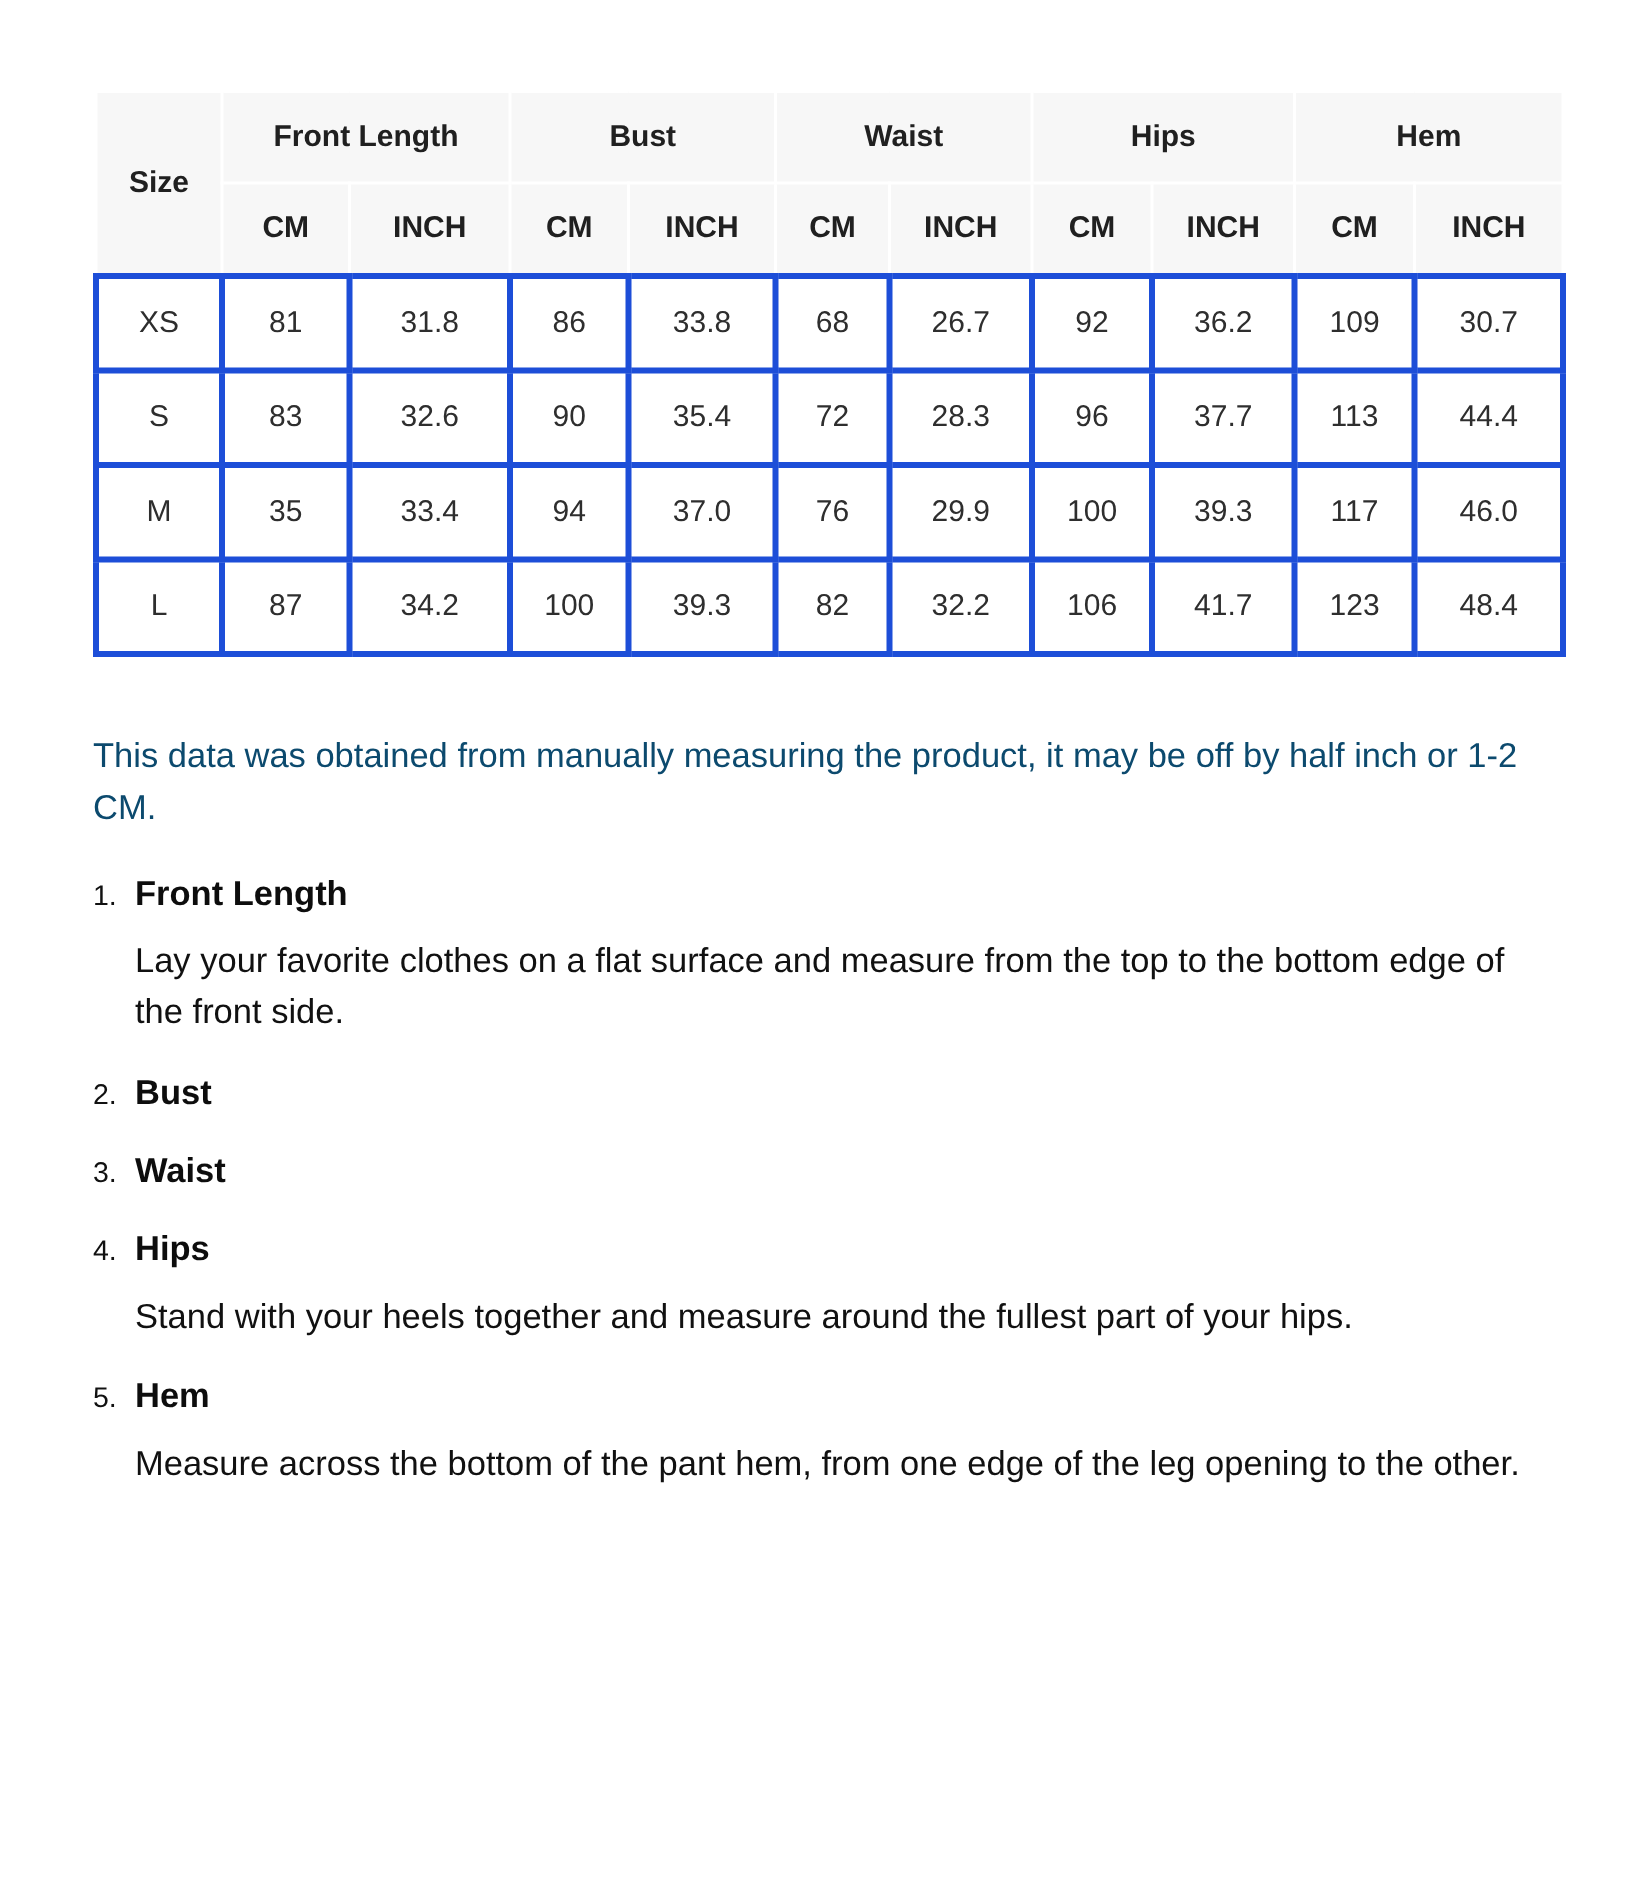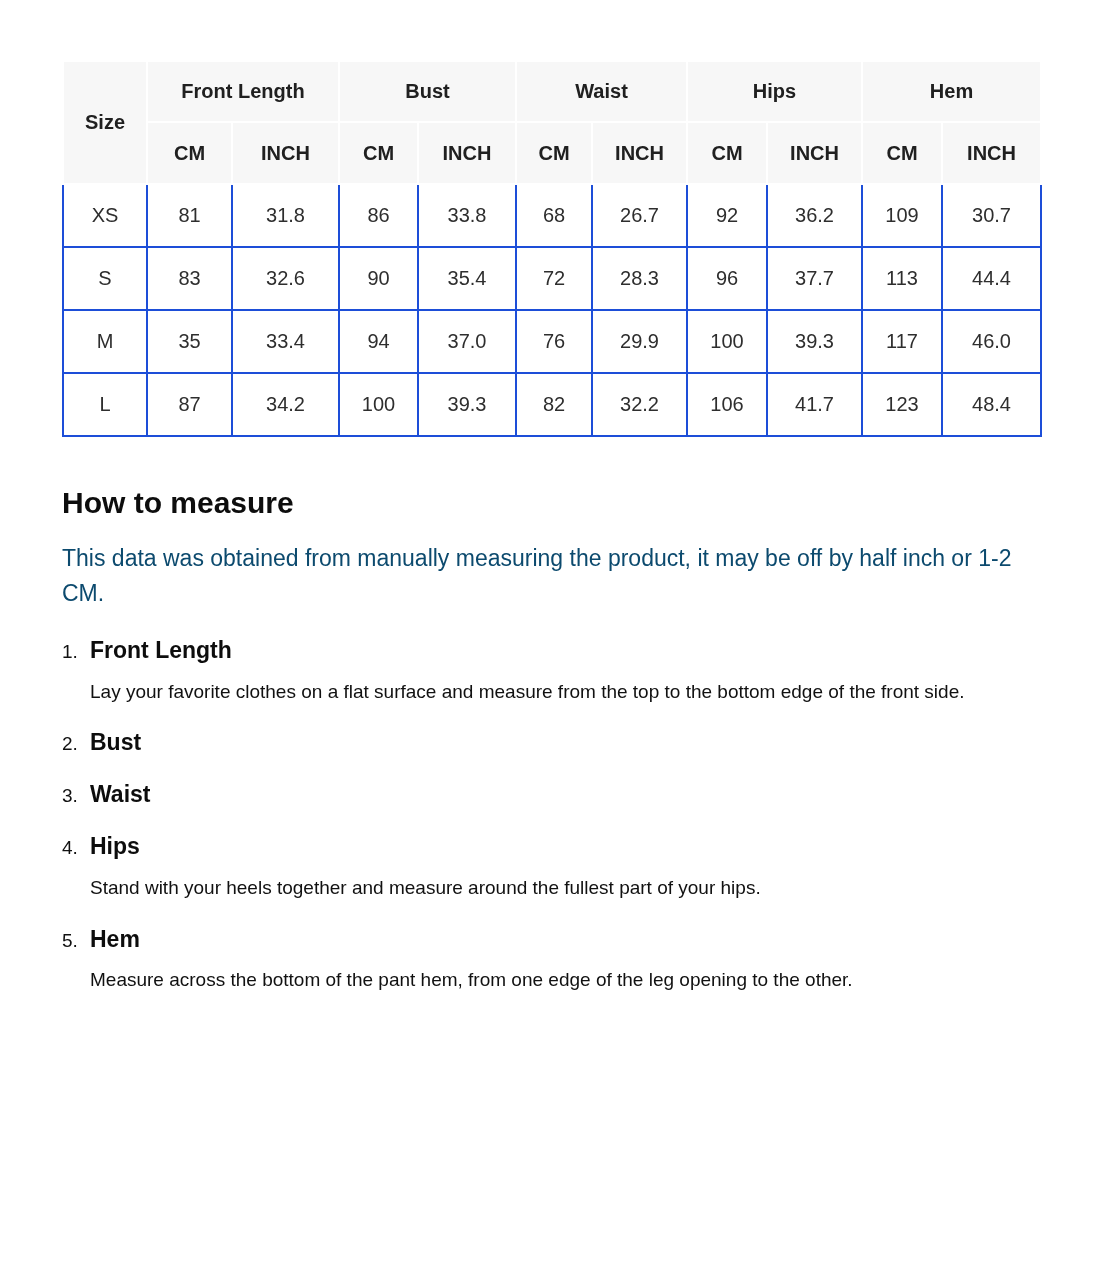--- a/index.html
+++ b/index.html
@@ -28,21 +28,21 @@
     border: 2px solid #ffffff;
     font-weight: bold;
     color: #202020;
     text-align: center;
     vertical-align: middle;
     height: 61px;
     padding: 0 4px;
   }
   table.size-chart td {
     background: #ffffff;
-    border: 2px solid #1d4ed8;
+    border: 4px solid #1d4ed8;
     color: #2e2e2e;
     text-align: center;
     vertical-align: middle;
     height: 63px;
     padding: 0 4px;
   }
   table.size-chart tr.unit-row th { height: 62px; }
 
   
   .howto {
@@ -76,21 +76,21 @@
     width: 28px;
     flex: 0 0 28px;
   }
   .step-title {
     font-size: 23px;
     font-weight: bold;
     color: #0d0d0d;
     line-height: 1.3;
   }
   .step-desc {
-    font-size: 19px;
+    font-size: 23px;
     line-height: 1.5;
     color: #111111;
     margin: 0 0 0 28px;
     max-width: 950px;
   }
 </style>
 </head>
 <body>
 
 <div class="page">
@@ -181,21 +181,20 @@
         <td>32.2</td>
         <td>106</td>
         <td>41.7</td>
         <td>123</td>
         <td>48.4</td>
       </tr>
     </tbody>
   </table>
 
   <div class="howto">
-    <h2 class="howto-title">How to measure</h2>
     <p class="howto-intro">This data was obtained from manually measuring the product, it may be off by half inch or 1-2 CM.</p>
 
     <ol class="steps">
       <li class="step">
         <div class="step-head">
           <span class="step-number">1.</span>
           <span class="step-title">Front Length</span>
         </div>
         <p class="step-desc">Lay your favorite clothes on a flat surface and measure from the top to the bottom edge of the front side.</p>
       </li>

